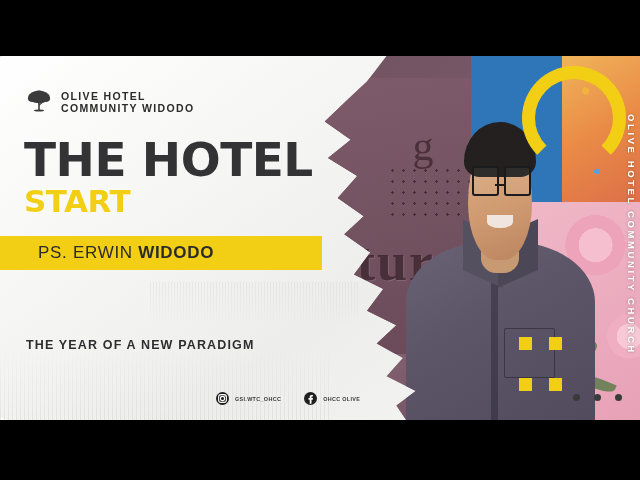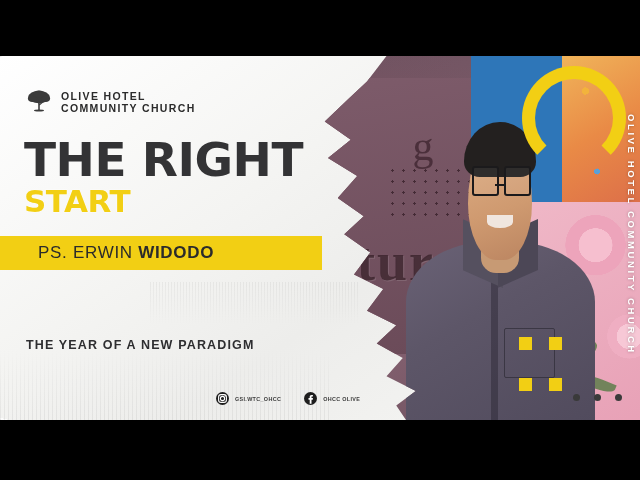--- a/index.html
+++ b/index.html
@@ -240,25 +240,25 @@
           <ellipse cx="6.5" cy="10.5" rx="4.6" ry="3.4" fill="#3b3b3b"></ellipse>
           <ellipse cx="19.5" cy="10.5" rx="4.6" ry="3.4" fill="#3b3b3b"></ellipse>
           <ellipse cx="13" cy="6.2" rx="6" ry="3.6" fill="#3b3b3b"></ellipse>
           <path d="M12.2 11 L12.2 22 L13.8 22 L13.8 11 Z" fill="#3b3b3b"></path>
           <path d="M12.8 15 L8.6 11.6 M13.2 17 L17.6 13.4" stroke="#3b3b3b" stroke-width="1.2" fill="none"></path>
           <ellipse cx="13" cy="22.6" rx="5" ry="1" fill="#3b3b3b"></ellipse>
         </svg>
       </span>
       <span id="logo-text">
         <div class="logo-line">OLIVE HOTEL</div>
-        <div class="logo-line">COMMUNITY CHURCH</div>
+        <div class="logo-line">COMMUNITY WIDODO</div>
       </span>
     </div>
 
-    <div id="title-1">THE RIGHT</div>
+    <div id="title-1">THE HOTEL</div>
     <div id="title-2">START</div>
 
     <div id="speaker-bar"></div>
     <div id="tagline">THE YEAR OF A NEW PARADIGM</div>
 
     <div id="speaker-name"><span>PS. ERWIN </span><span class="bold">WIDODO</span></div>
 
     <div id="social">
 
       <div class="social-item">

